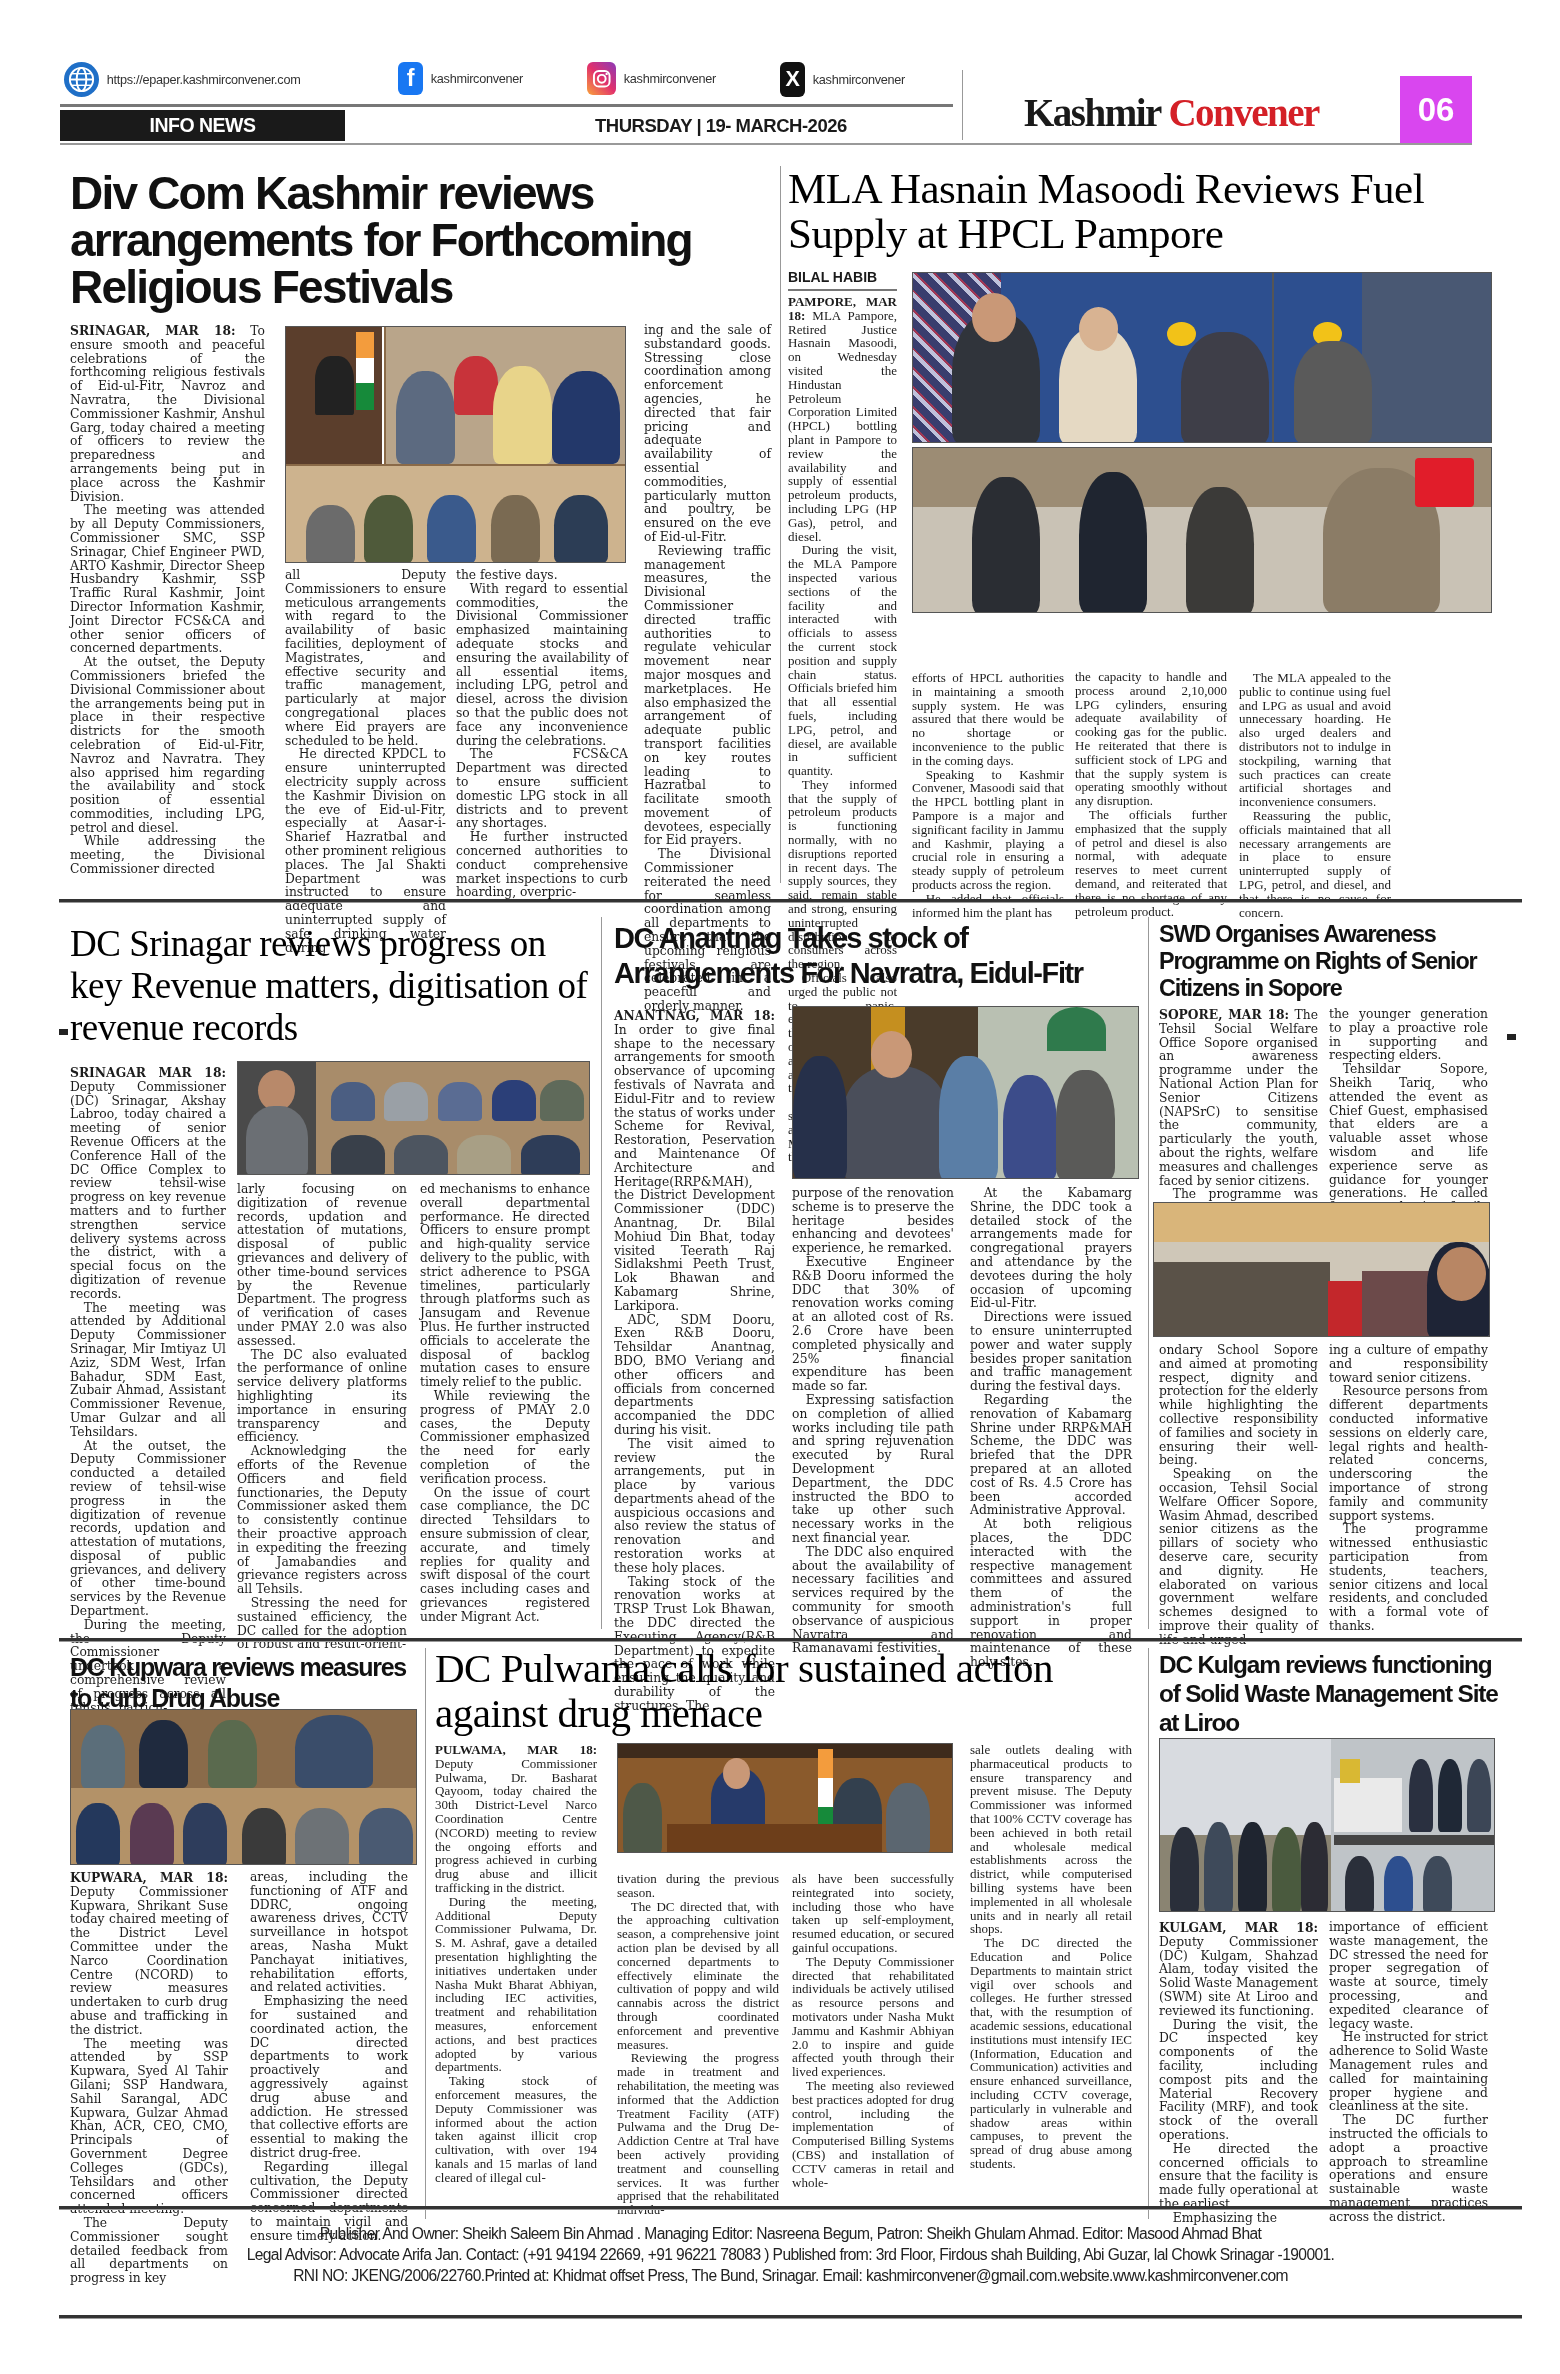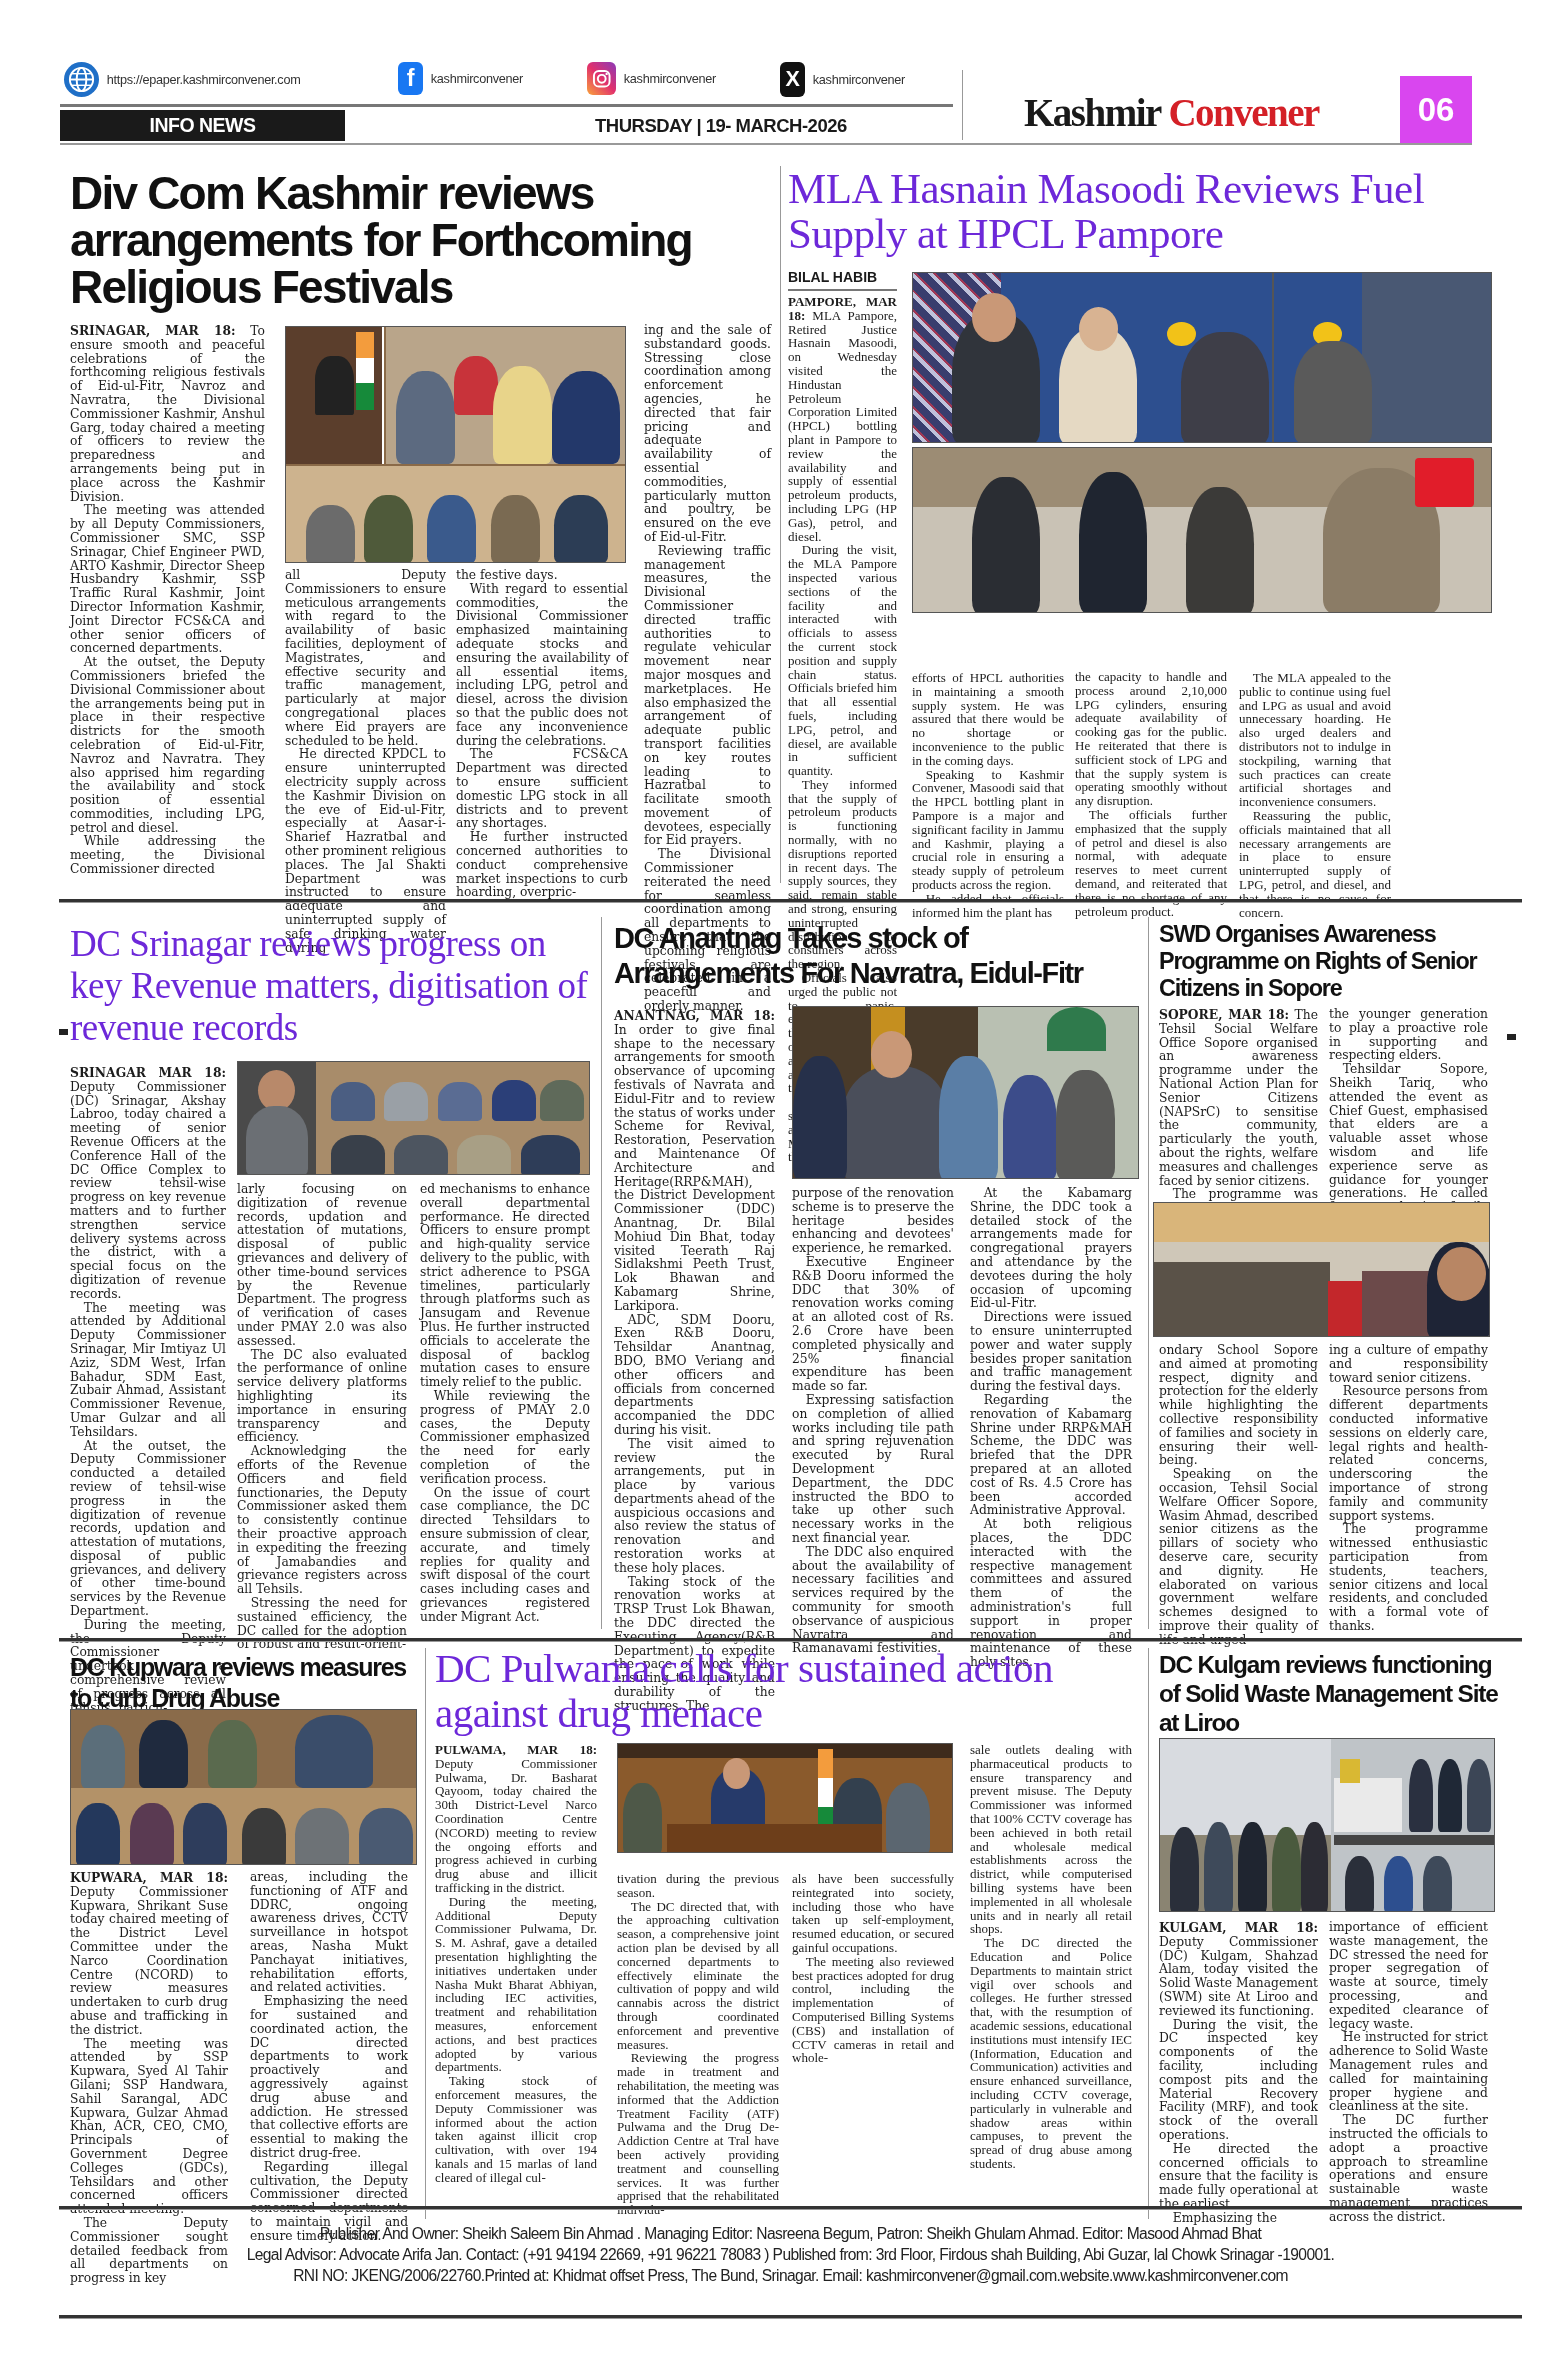--- a/index.html
+++ b/index.html
@@ -17,21 +17,21 @@
   .dateline { position: absolute; left: 595px; top: 115px; font-family: "Liberation Sans", sans-serif; font-weight: bold; font-size: 18.5px; letter-spacing: -0.5px; color:#1a1a1a; }
   .masthead { position: absolute; left: 1024px; top: 90px; font-family: "Liberation Serif", serif; font-weight: bold; font-size: 39px; letter-spacing: -1.5px; }
   .masthead .k { color: #1a1a1a; }
   .masthead .c { color: #d42027; }
   .pageno { position: absolute; left: 1400px; top: 76px; width: 72px; height: 68px; background: #d946ef; color: #fff; font-family: "Liberation Sans", sans-serif; font-weight: bold; font-size: 33px; display: flex; align-items: center; justify-content: center; }
   .vsep { position: absolute; width: 1px; background: #999; }
   .hsep { position: absolute; height: 3.9px; background: #333; border-bottom: 1px solid #999; }
 
   
   .hl-sans { font-family: "Liberation Sans", sans-serif; font-weight: bold; letter-spacing: -1.8px; line-height: 1.02; color: #111; }
-  .hl-serif { font-family: "Liberation Serif", serif; line-height: 1.05; color: #6d28d9; letter-spacing: -0.5px; }
+  .hl-serif { font-family: "Liberation Serif", serif; line-height: 1.05; color: #000000; letter-spacing: -0.5px; }
   .byline { font-family: "Liberation Sans", sans-serif; font-weight: bold; font-size: 14px; border-bottom: 2px solid #777; padding-bottom: 3.9px; }
 
   
   .col { position: absolute; font-size: 12.3px; line-height: 13.8px; text-align: justify; hyphens: auto; color: #1c1c1c; }
   .col.cond { font-family: "Liberation Serif", serif; font-size: 13px; line-height: 13.8px; }
   .col p { text-indent: 13.7px; }
   .col p.first { text-indent: 0; }
   .dl { font-weight: bold; }
 
   
@@ -331,20 +331,21 @@
   <div class="person" style="left:268px;top:39px;width:44px;height:71px;background:#5b6670;"></div>
   <div class="ph" style="left:49px;top:80px;width:215px;height:30px;background:#6d3e1a;"></div>
 </div>
 <div class="col cond" style="left:617px;top:1872px;width:162px;">
   <p class="first">tivation during the previous season.</p>
   <p>The DC directed that, with the approaching cultivation season, a comprehensive joint action plan be devised by all concerned departments to effectively eliminate the cultivation of poppy and wild cannabis across the district through coordinated enforcement and preventive measures.</p>
   <p>Reviewing the progress made in treatment and rehabilitation, the meeting was informed that the Addiction Treatment Facility (ATF) Pulwama and the Drug De-Addiction Centre at Tral have been actively providing treatment and counselling services. It was further apprised that the rehabilitated individu-</p>
 </div>
 <div class="col cond" style="left:792px;top:1872px;width:162px;">
   <p class="first">als have been successfully reintegrated into society, including those who have taken up self-employment, resumed education, or secured gainful occupations.</p>
+  <p>The Deputy Commissioner directed that rehabilitated individuals be actively utilised as resource persons and motivators under Nasha Mukt Jammu and Kashmir Abhiyan 2.0 to inspire and guide affected youth through their lived experiences.</p>
   <p>The meeting also reviewed best practices adopted for drug control, including the implementation of Computerised Billing Systems (CBS) and installation of CCTV cameras in retail and whole-</p>
 </div>
 <div class="col cond" style="left:970px;top:1743px;width:162px;">
   <p class="first">sale outlets dealing with pharmaceutical products to ensure transparency and prevent misuse. The Deputy Commissioner was informed that 100% CCTV coverage has been achieved in both retail and wholesale medical establishments across the district, while computerised billing systems have been implemented in all wholesale units and in nearly all retail shops.</p>
   <p>The DC directed the Education and Police Departments to maintain strict vigil over schools and colleges. He further stressed that, with the resumption of academic sessions, educational institutions must intensify IEC (Information, Education and Communication) activities and ensure enhanced surveillance, including CCTV coverage, particularly in vulnerable and shadow areas within campuses, to prevent the spread of drug abuse among students.</p>
 </div>
 
 <div class="vsep" style="left:1148px;top:1648px;height:571px;"></div>
 
 <div class="hl-sans abs" style="left:1159px;top:1650px;width:351px;font-size:24.4px;line-height:29px;letter-spacing:-1.2px;">DC Kulgam reviews functioning of Solid Waste Management Site at Liroo</div>

